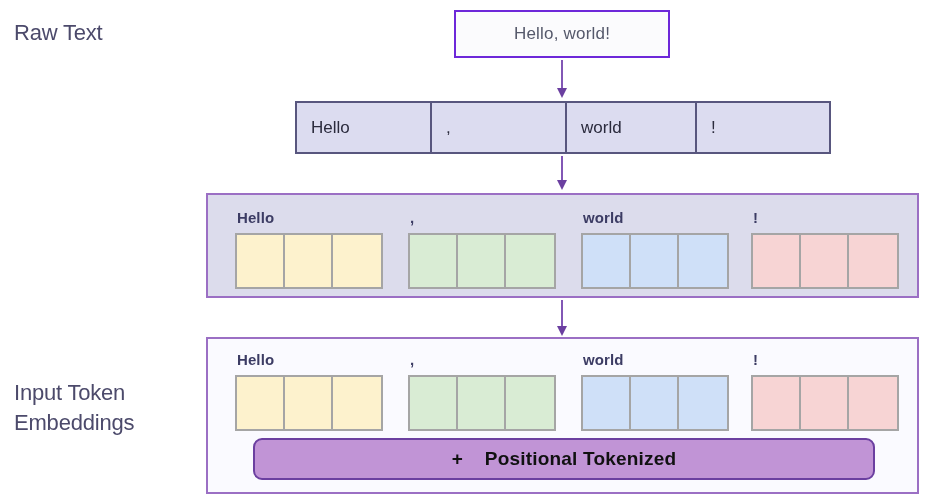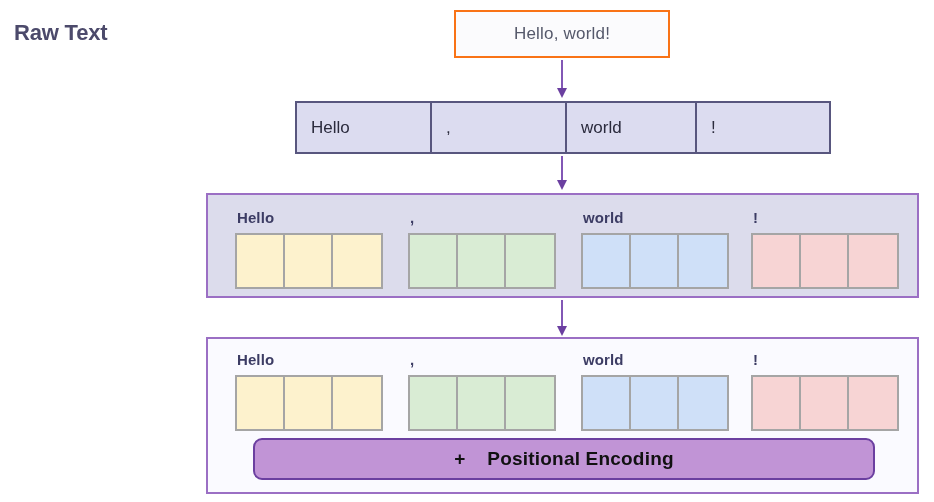--- a/index.html
+++ b/index.html
@@ -17,40 +17,40 @@
     width: 934px;
     height: 502px;
     background: #ffffff;
     overflow: hidden;
   }
 
   
   .row-label {
     position: absolute;
     color: #4c4a6b;
-    font-weight: bold;
+    font-weight: normal;
     font-size: 22px;
     line-height: 30px;
     letter-spacing: -0.2px;
     white-space: pre-line;
   }
   #label-raw-text      { left: 14px; top: 18px;  }
   #label-tokenized     { left: 14px; top: 112px; }
   #label-token-embed   { left: 14px; top: 196px; }
   #label-input-embed   { left: 14px; top: 378px; }
 
   
   #raw-text-box {
     position: absolute;
     left: 454px;
     top: 10px;
     width: 216px;
     height: 48px;
     box-sizing: border-box;
-    border: 2px solid #f97316;
+    border: 2px solid #6d28d9;
     background: #fbfbfd;
     display: flex;
     align-items: center;
     justify-content: center;
   }
   #raw-text-value {
     color: #55596b;
     font-size: 17px;
     letter-spacing: 0.2px;
   }
@@ -189,20 +189,22 @@
 </style>
 </head>
 <body>
 
 <div id="stage">
 
   <div class="row-label" id="label-raw-text">Raw Text</div>
 
 
 
+  <div class="row-label" id="label-input-embed">Input Token
+Embeddings</div>
 
   <div id="raw-text-box">
     <span id="raw-text-value">Hello, world!</span>
   </div>
 
   <div class="arrow" id="arrow-1">
     <div class="shaft"></div>
     <div class="head"></div>
   </div>
   <div class="arrow" id="arrow-2">
@@ -293,17 +295,17 @@
       <div class="vector-label">!</div>
       <div class="vector-cells">
         <div class="vector-cell" style="background: rgb(247, 212, 212);"></div>
         <div class="vector-cell" style="background: rgb(247, 212, 212);"></div>
         <div class="vector-cell" style="background: rgb(247, 212, 212);"></div>
       </div>
     </div>
 
     <div id="positional-encoding-bar">
       <span id="pe-plus">+</span>
-      <span id="pe-text">Positional Encoding</span>
+      <span id="pe-text">Positional Tokenized</span>
     </div>
   </div>
 
 </div>
 
 </body></html>

